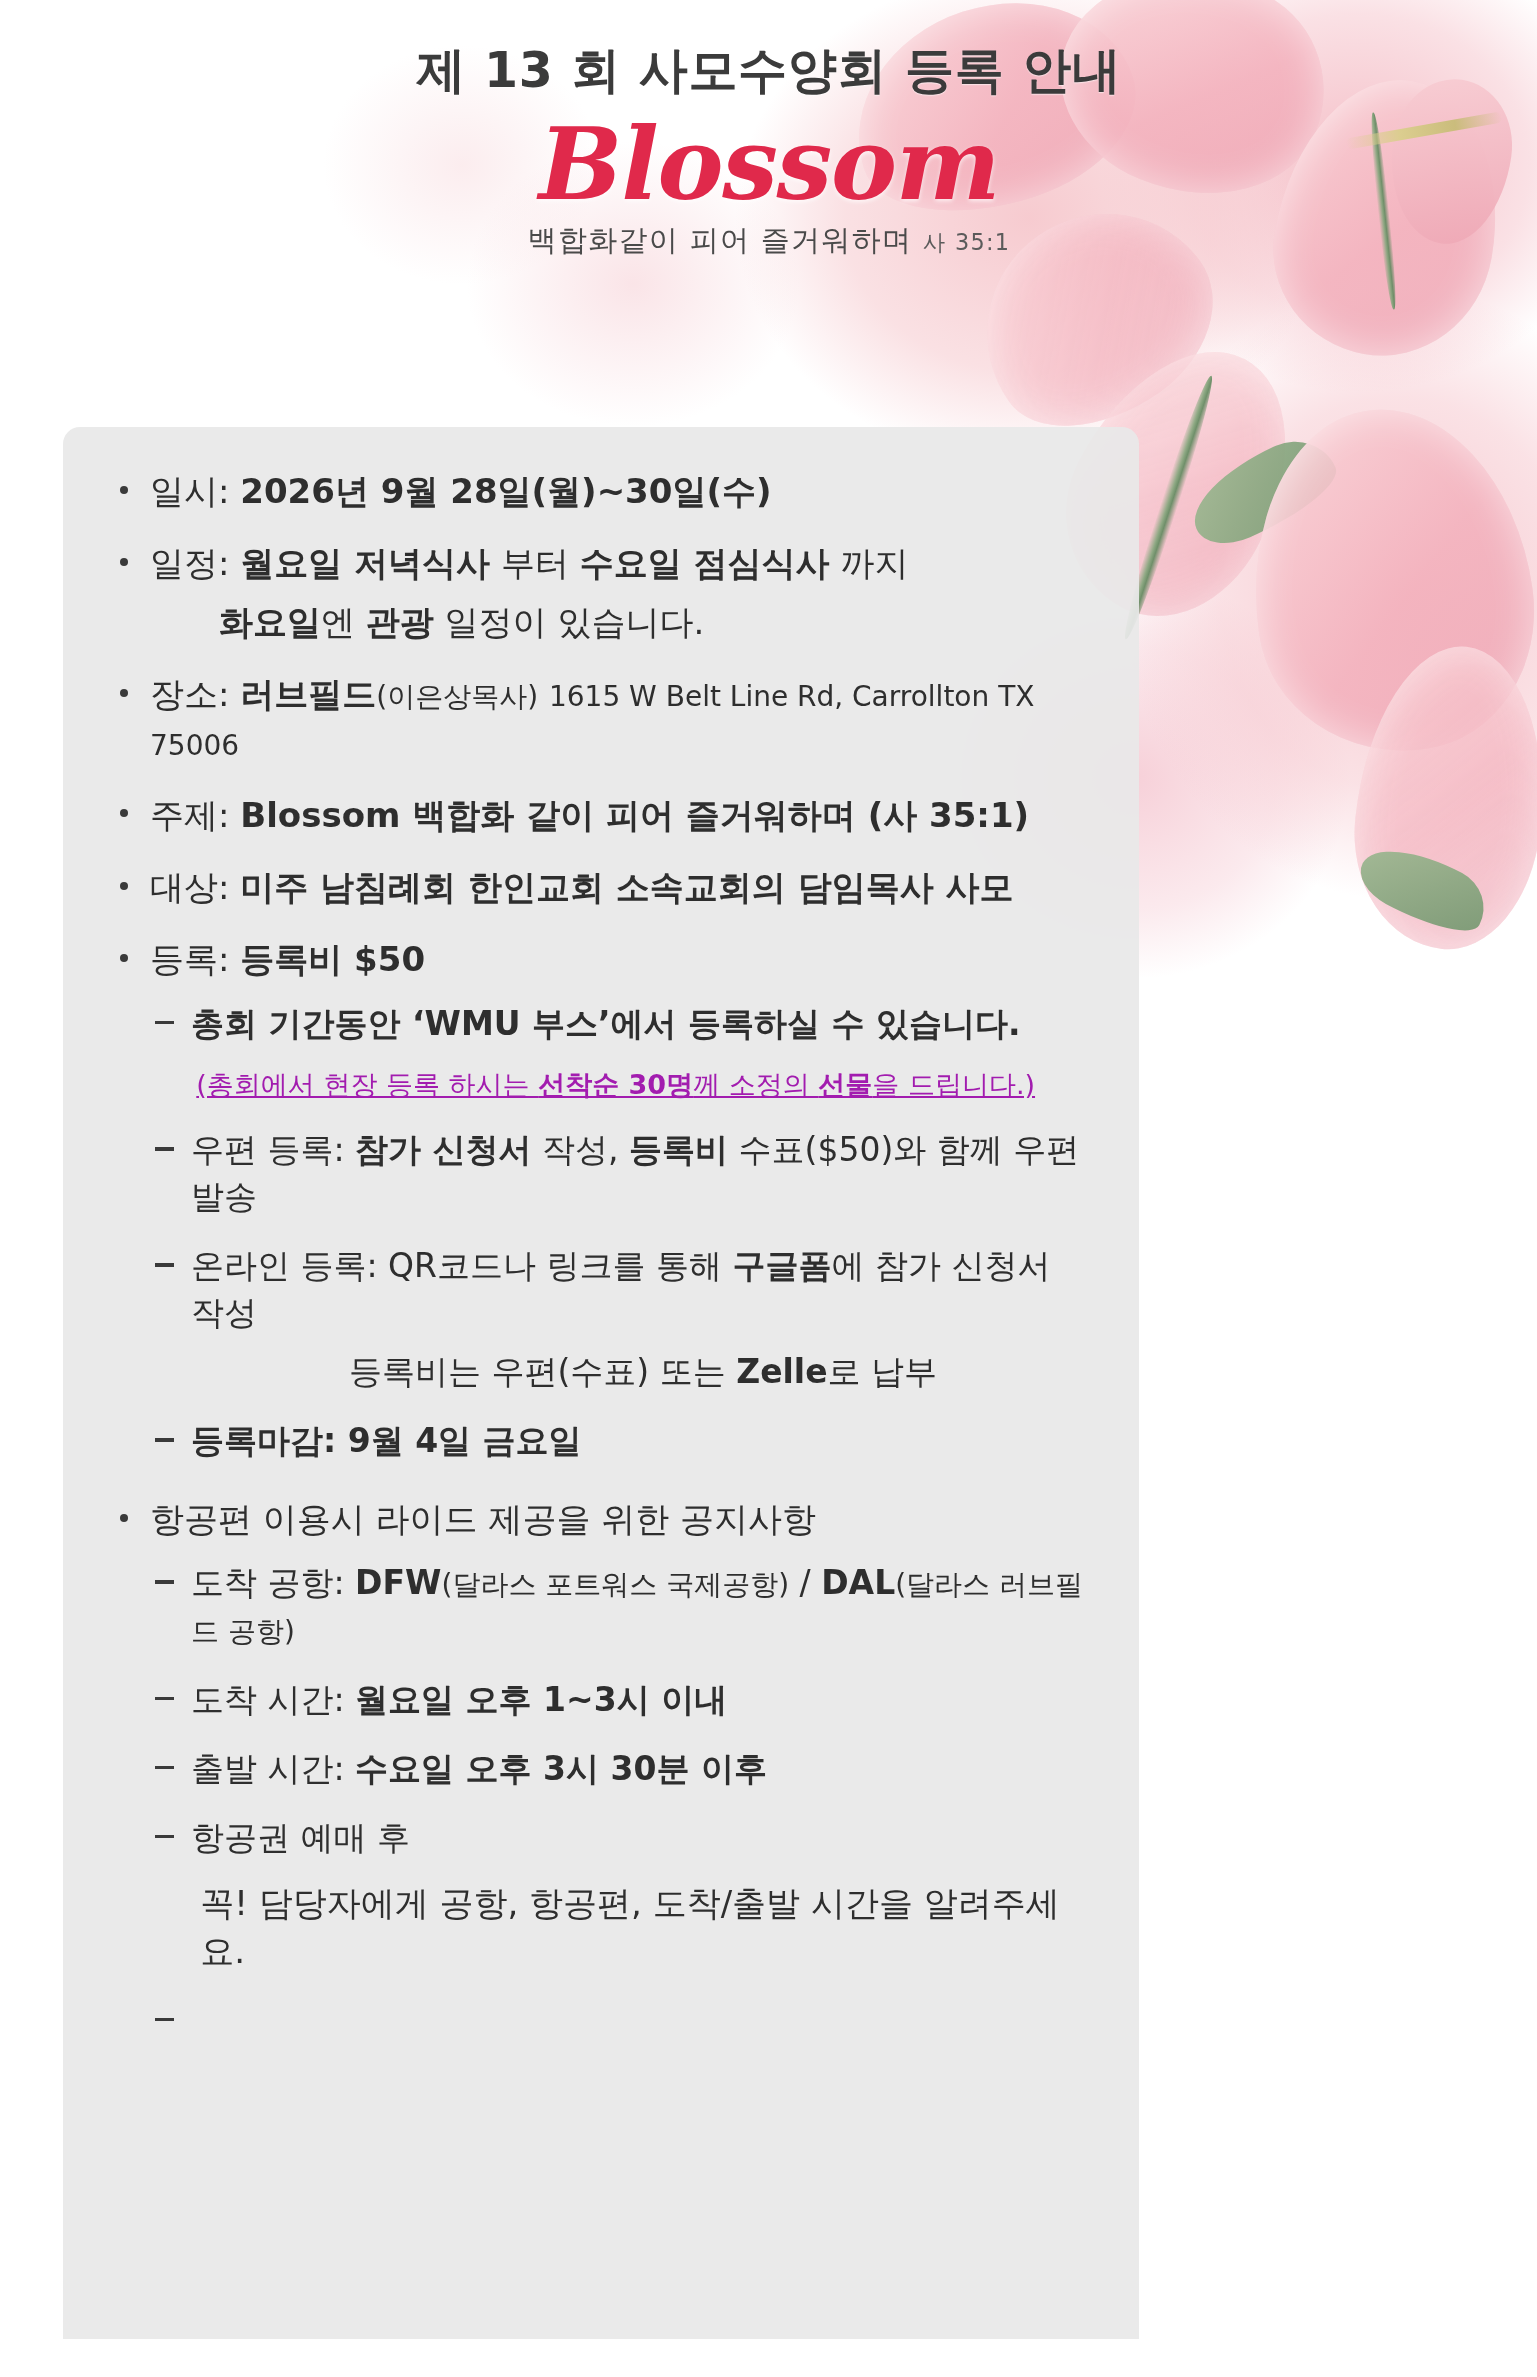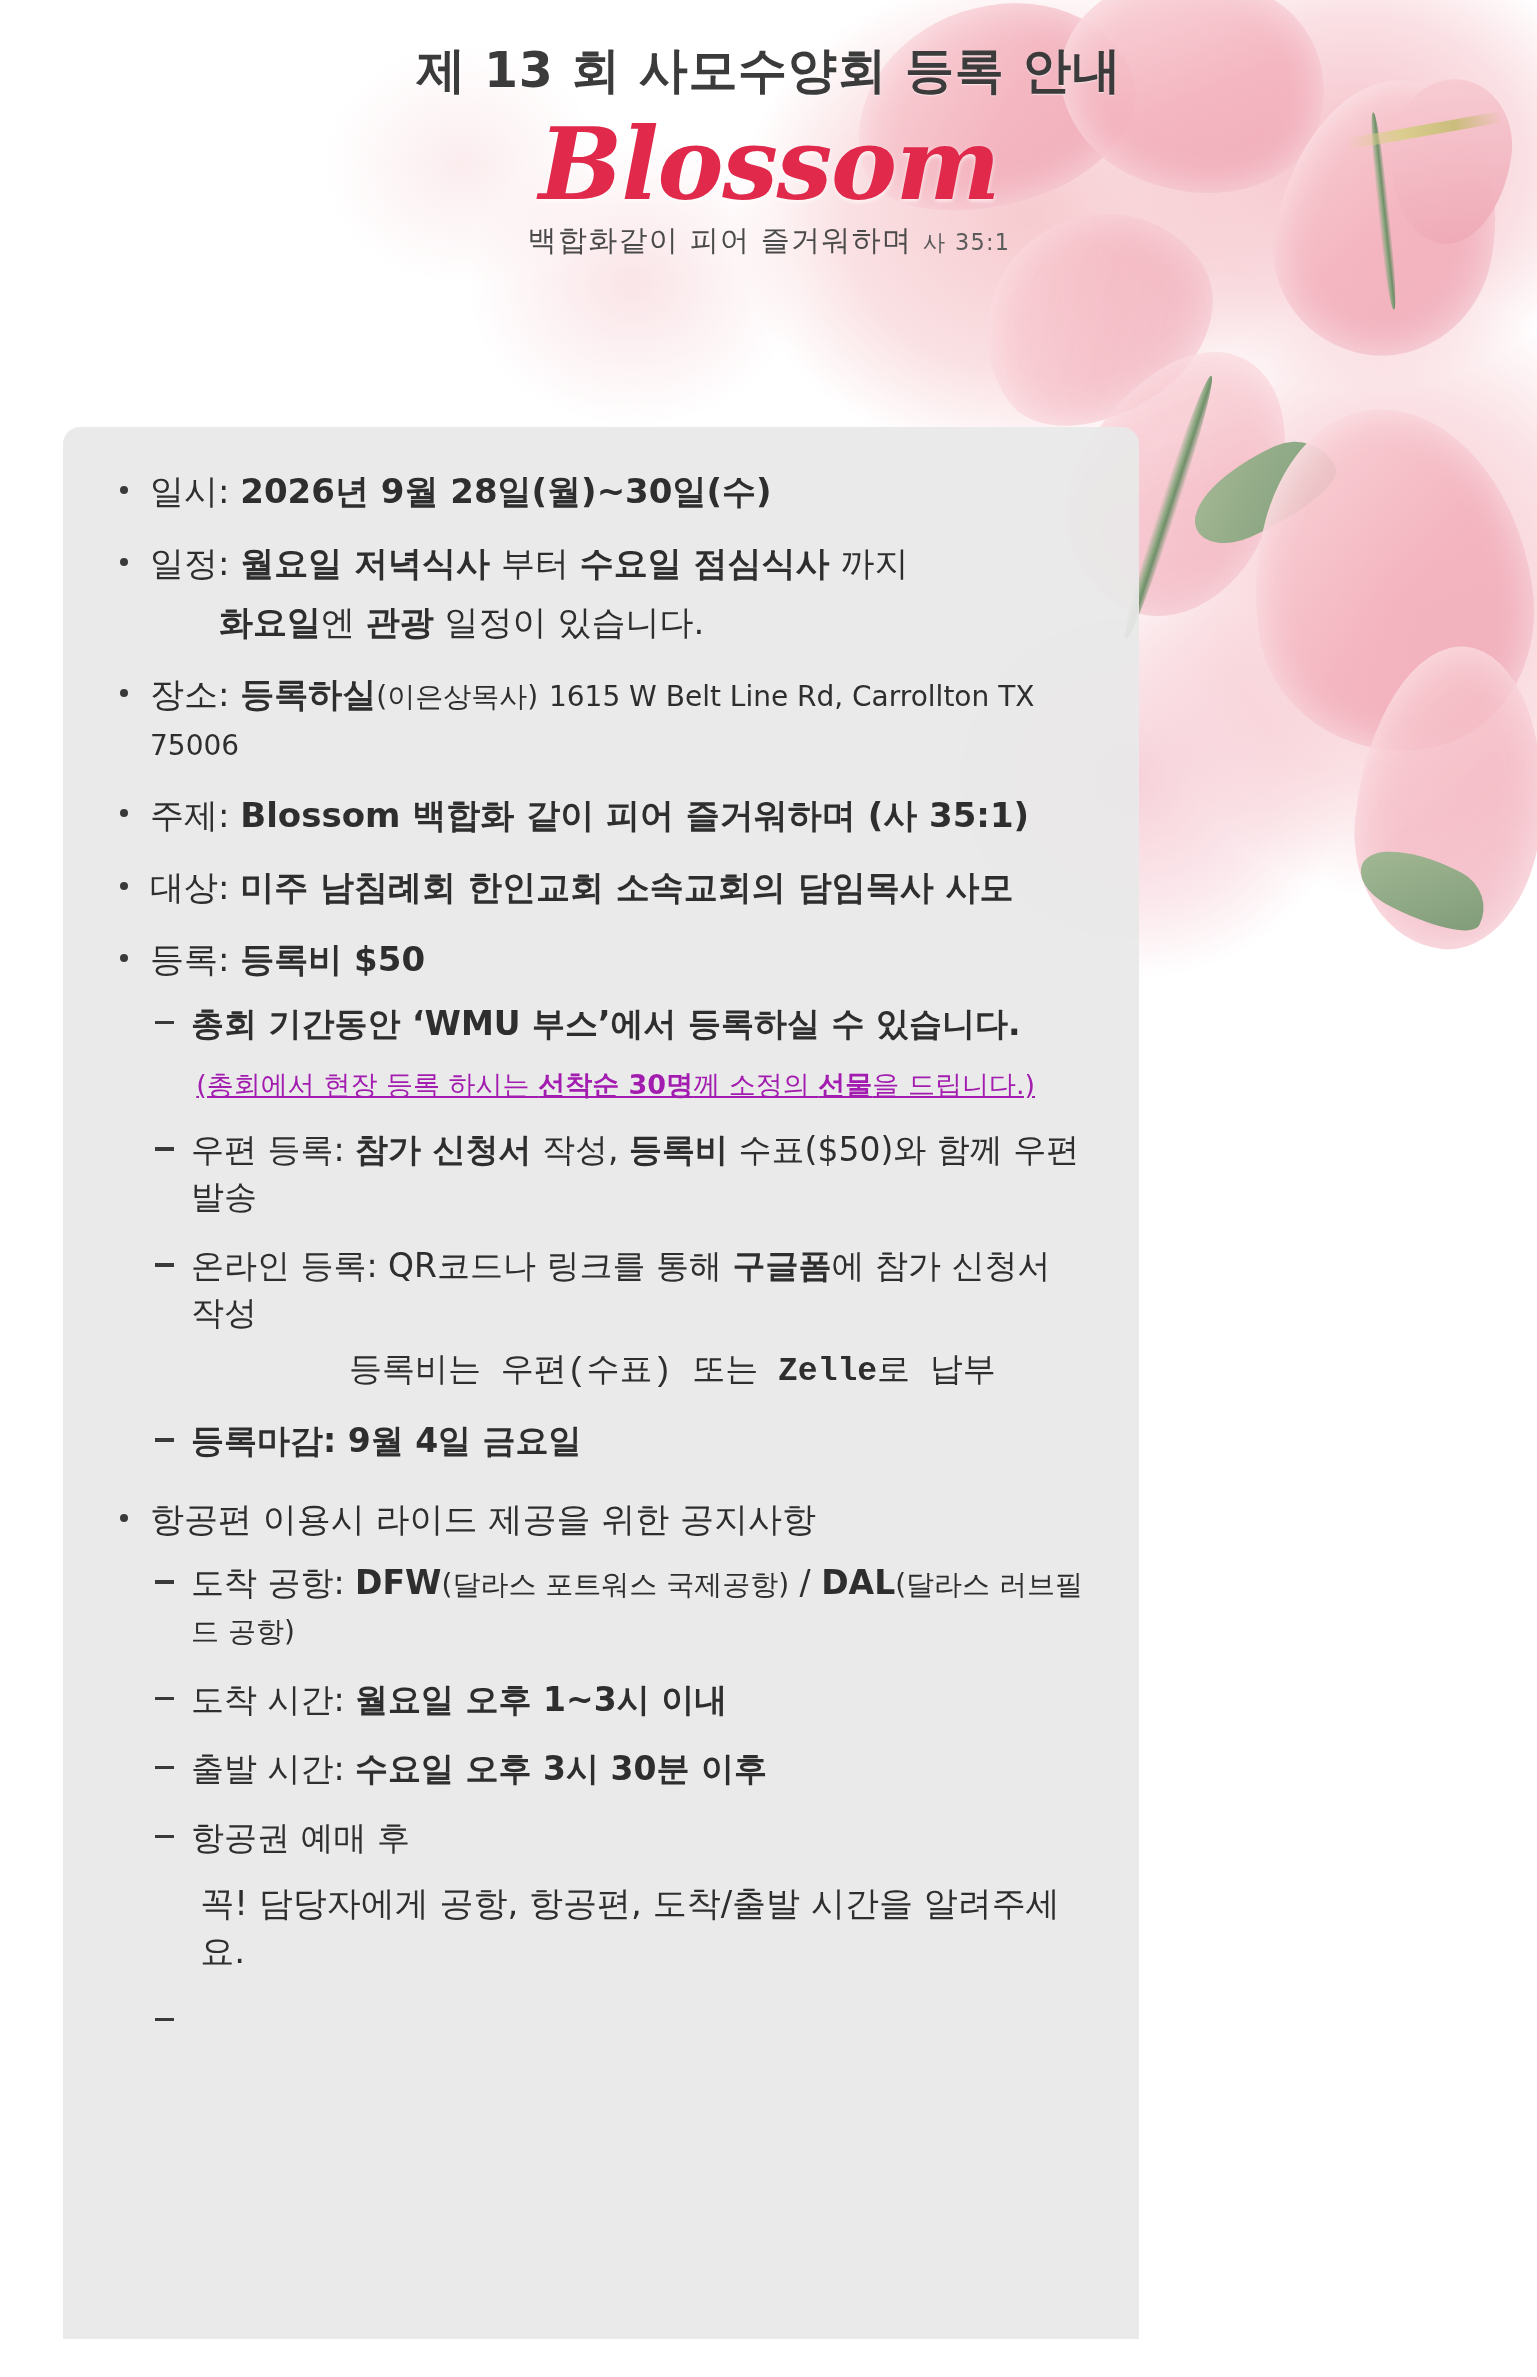--- a/index.html
+++ b/index.html
@@ -183,21 +183,20 @@
     font-size: 27px;
     color: #a21caf;
     padding-left: 5.3px;
     text-decoration: underline;
   }
   .center-line {
     display: block;
     margin-top: 12px;
     padding-left: 158px;
     font-size: 33px;
-    font-family: Liberation Mono, monospace;
   }
   .strong-line {
     display: block;
     margin-top: 17px;
     font-weight: normal;
     font-size: 34px;
     padding-left: 9.2px;
   }
   .group-gap { margin-top: 30px; }
 </style>
@@ -246,21 +245,21 @@
       <span class="b">수요일 점심식사</span>
       <span> 까지</span>
       <span class="indent-line">
         <span class="b">화요일</span><span>엔 </span><span class="b">관광</span><span> 일정이 있습니다.</span>
       </span>
     </li>
 
     <li class="bullet">
       <span class="dot"></span>
       <span>장소:</span>
-      <span class="b">등록하실</span><span class="small">(이은상목사)</span>
+      <span class="b">러브필드</span><span class="small">(이은상목사)</span>
       <span class="small">1615 W Belt Line Rd, Carrollton TX 75006</span>
     </li>
 
     <li class="bullet">
       <span class="dot"></span>
       <span>주제:</span>
       <span class="b">Blossom 백합화 같이 피어 즐거워하며 (사 35:1)</span>
     </li>
 
     <li class="bullet">

